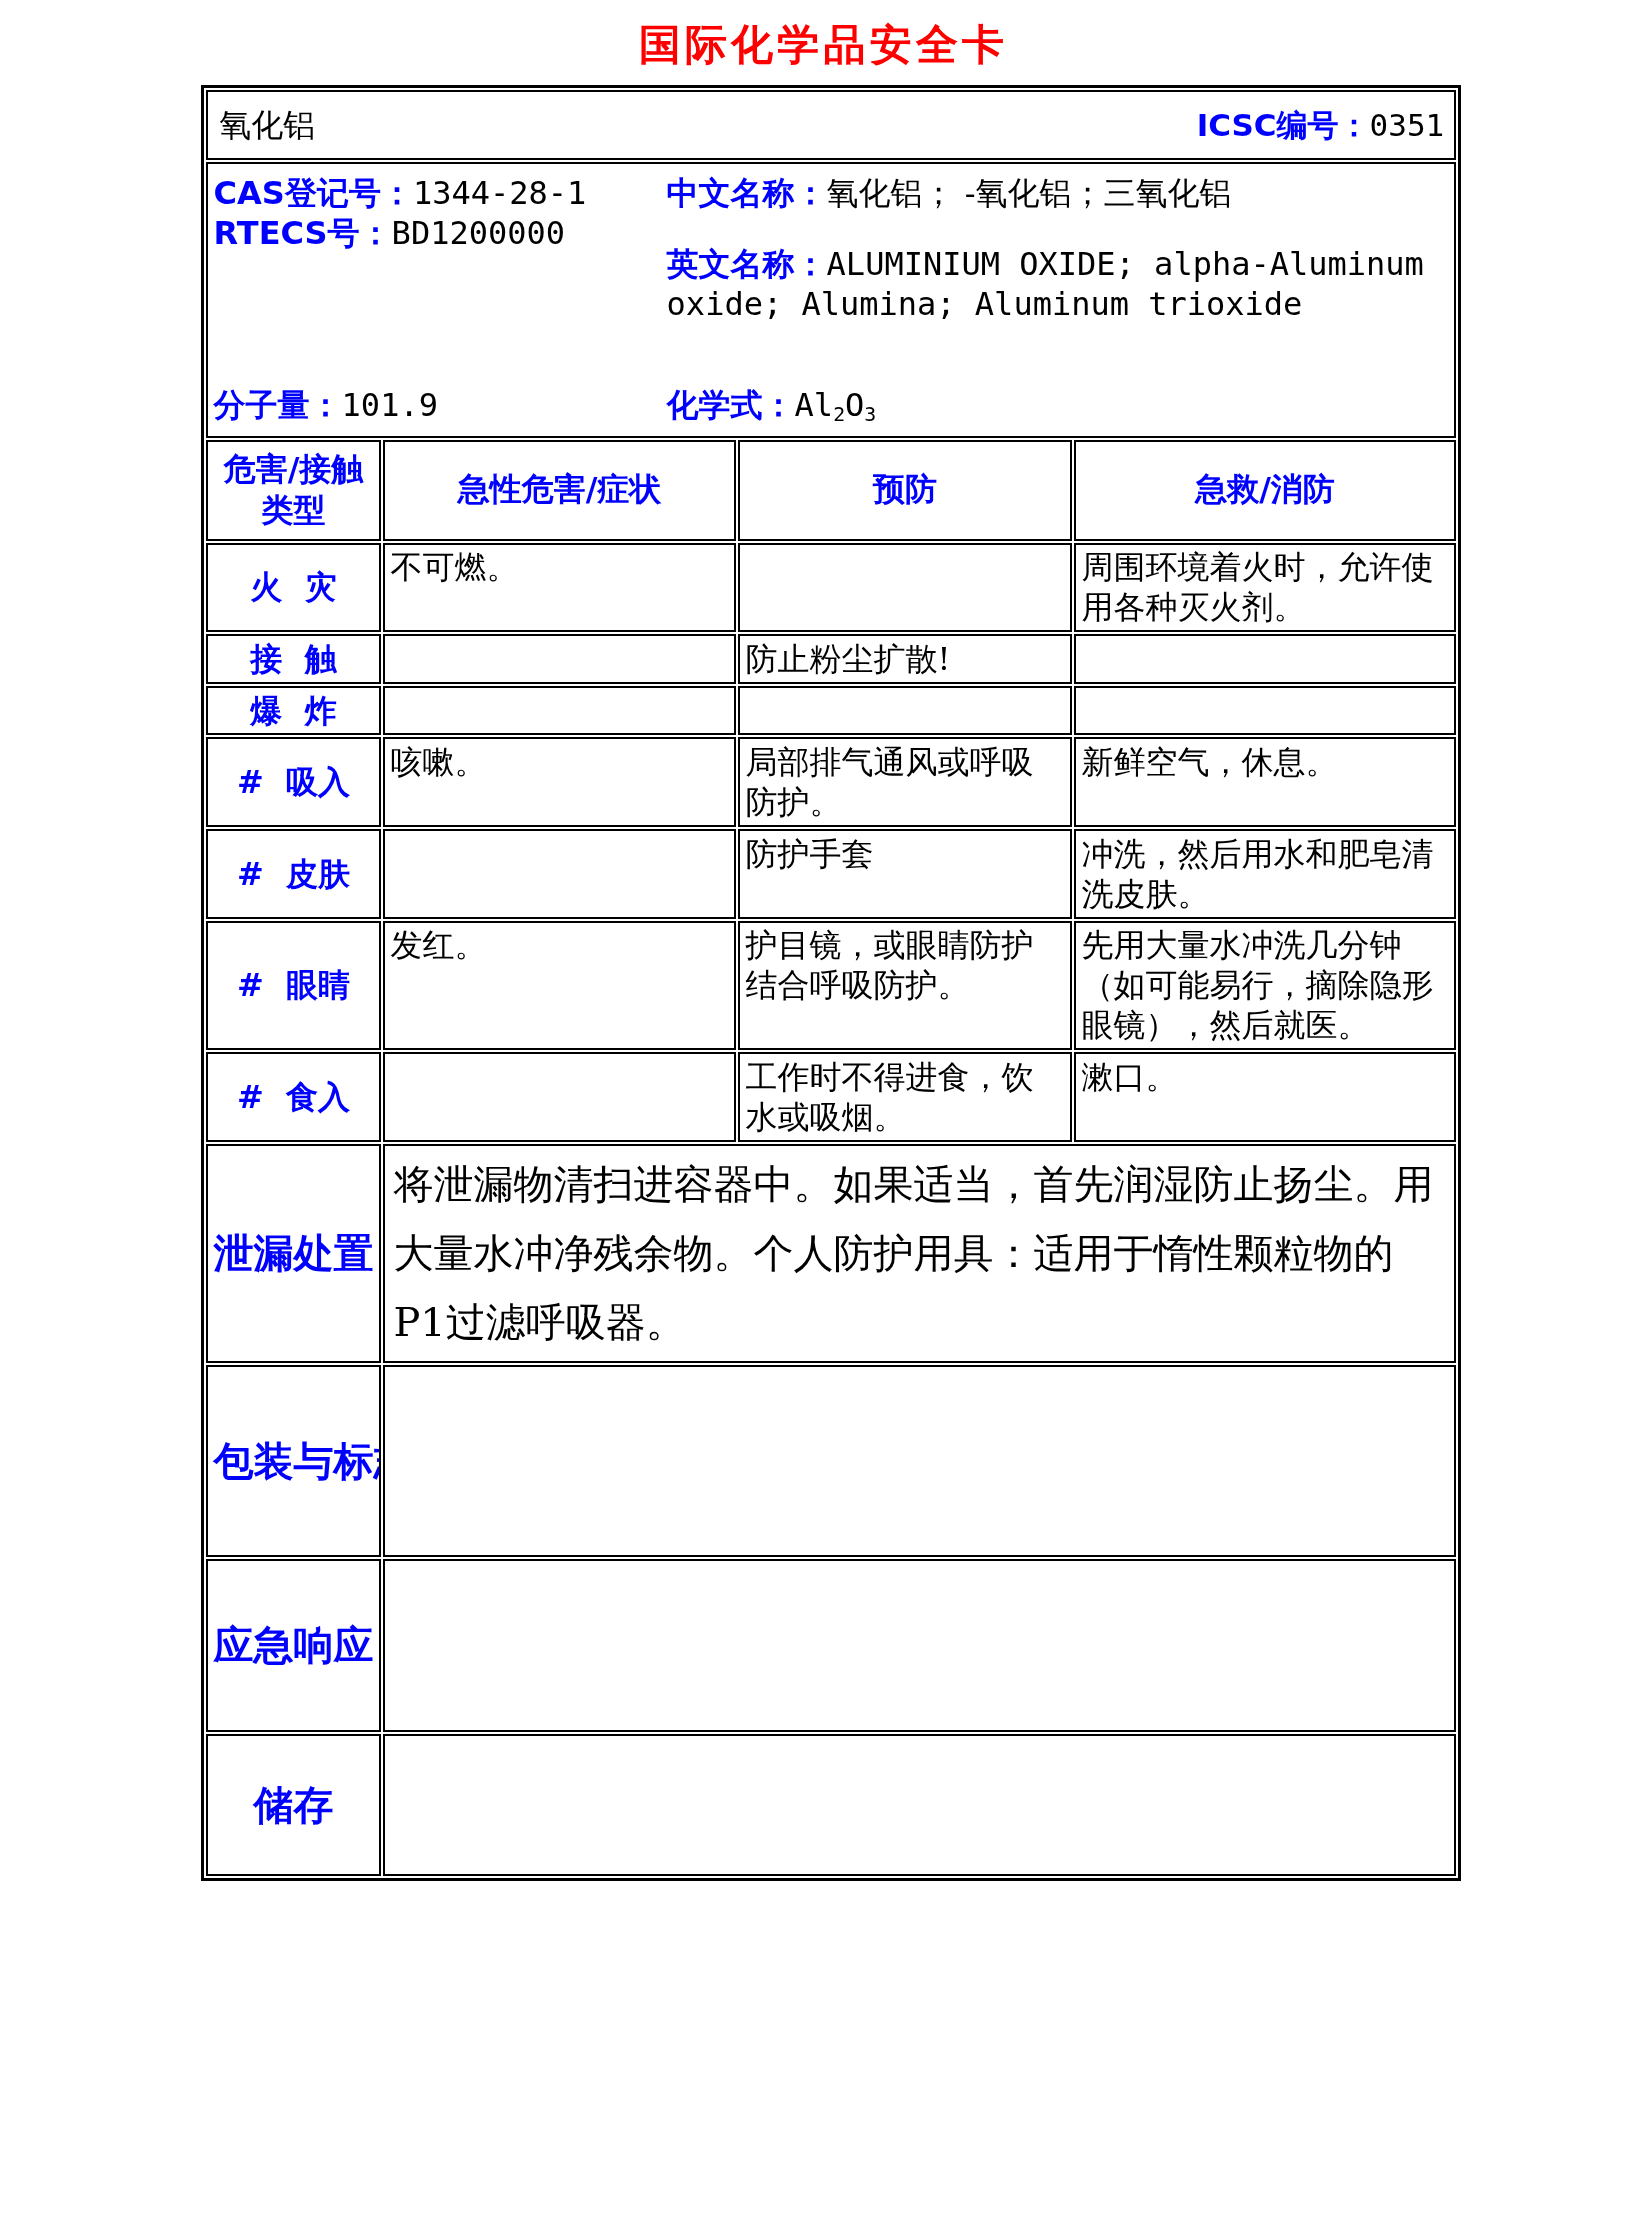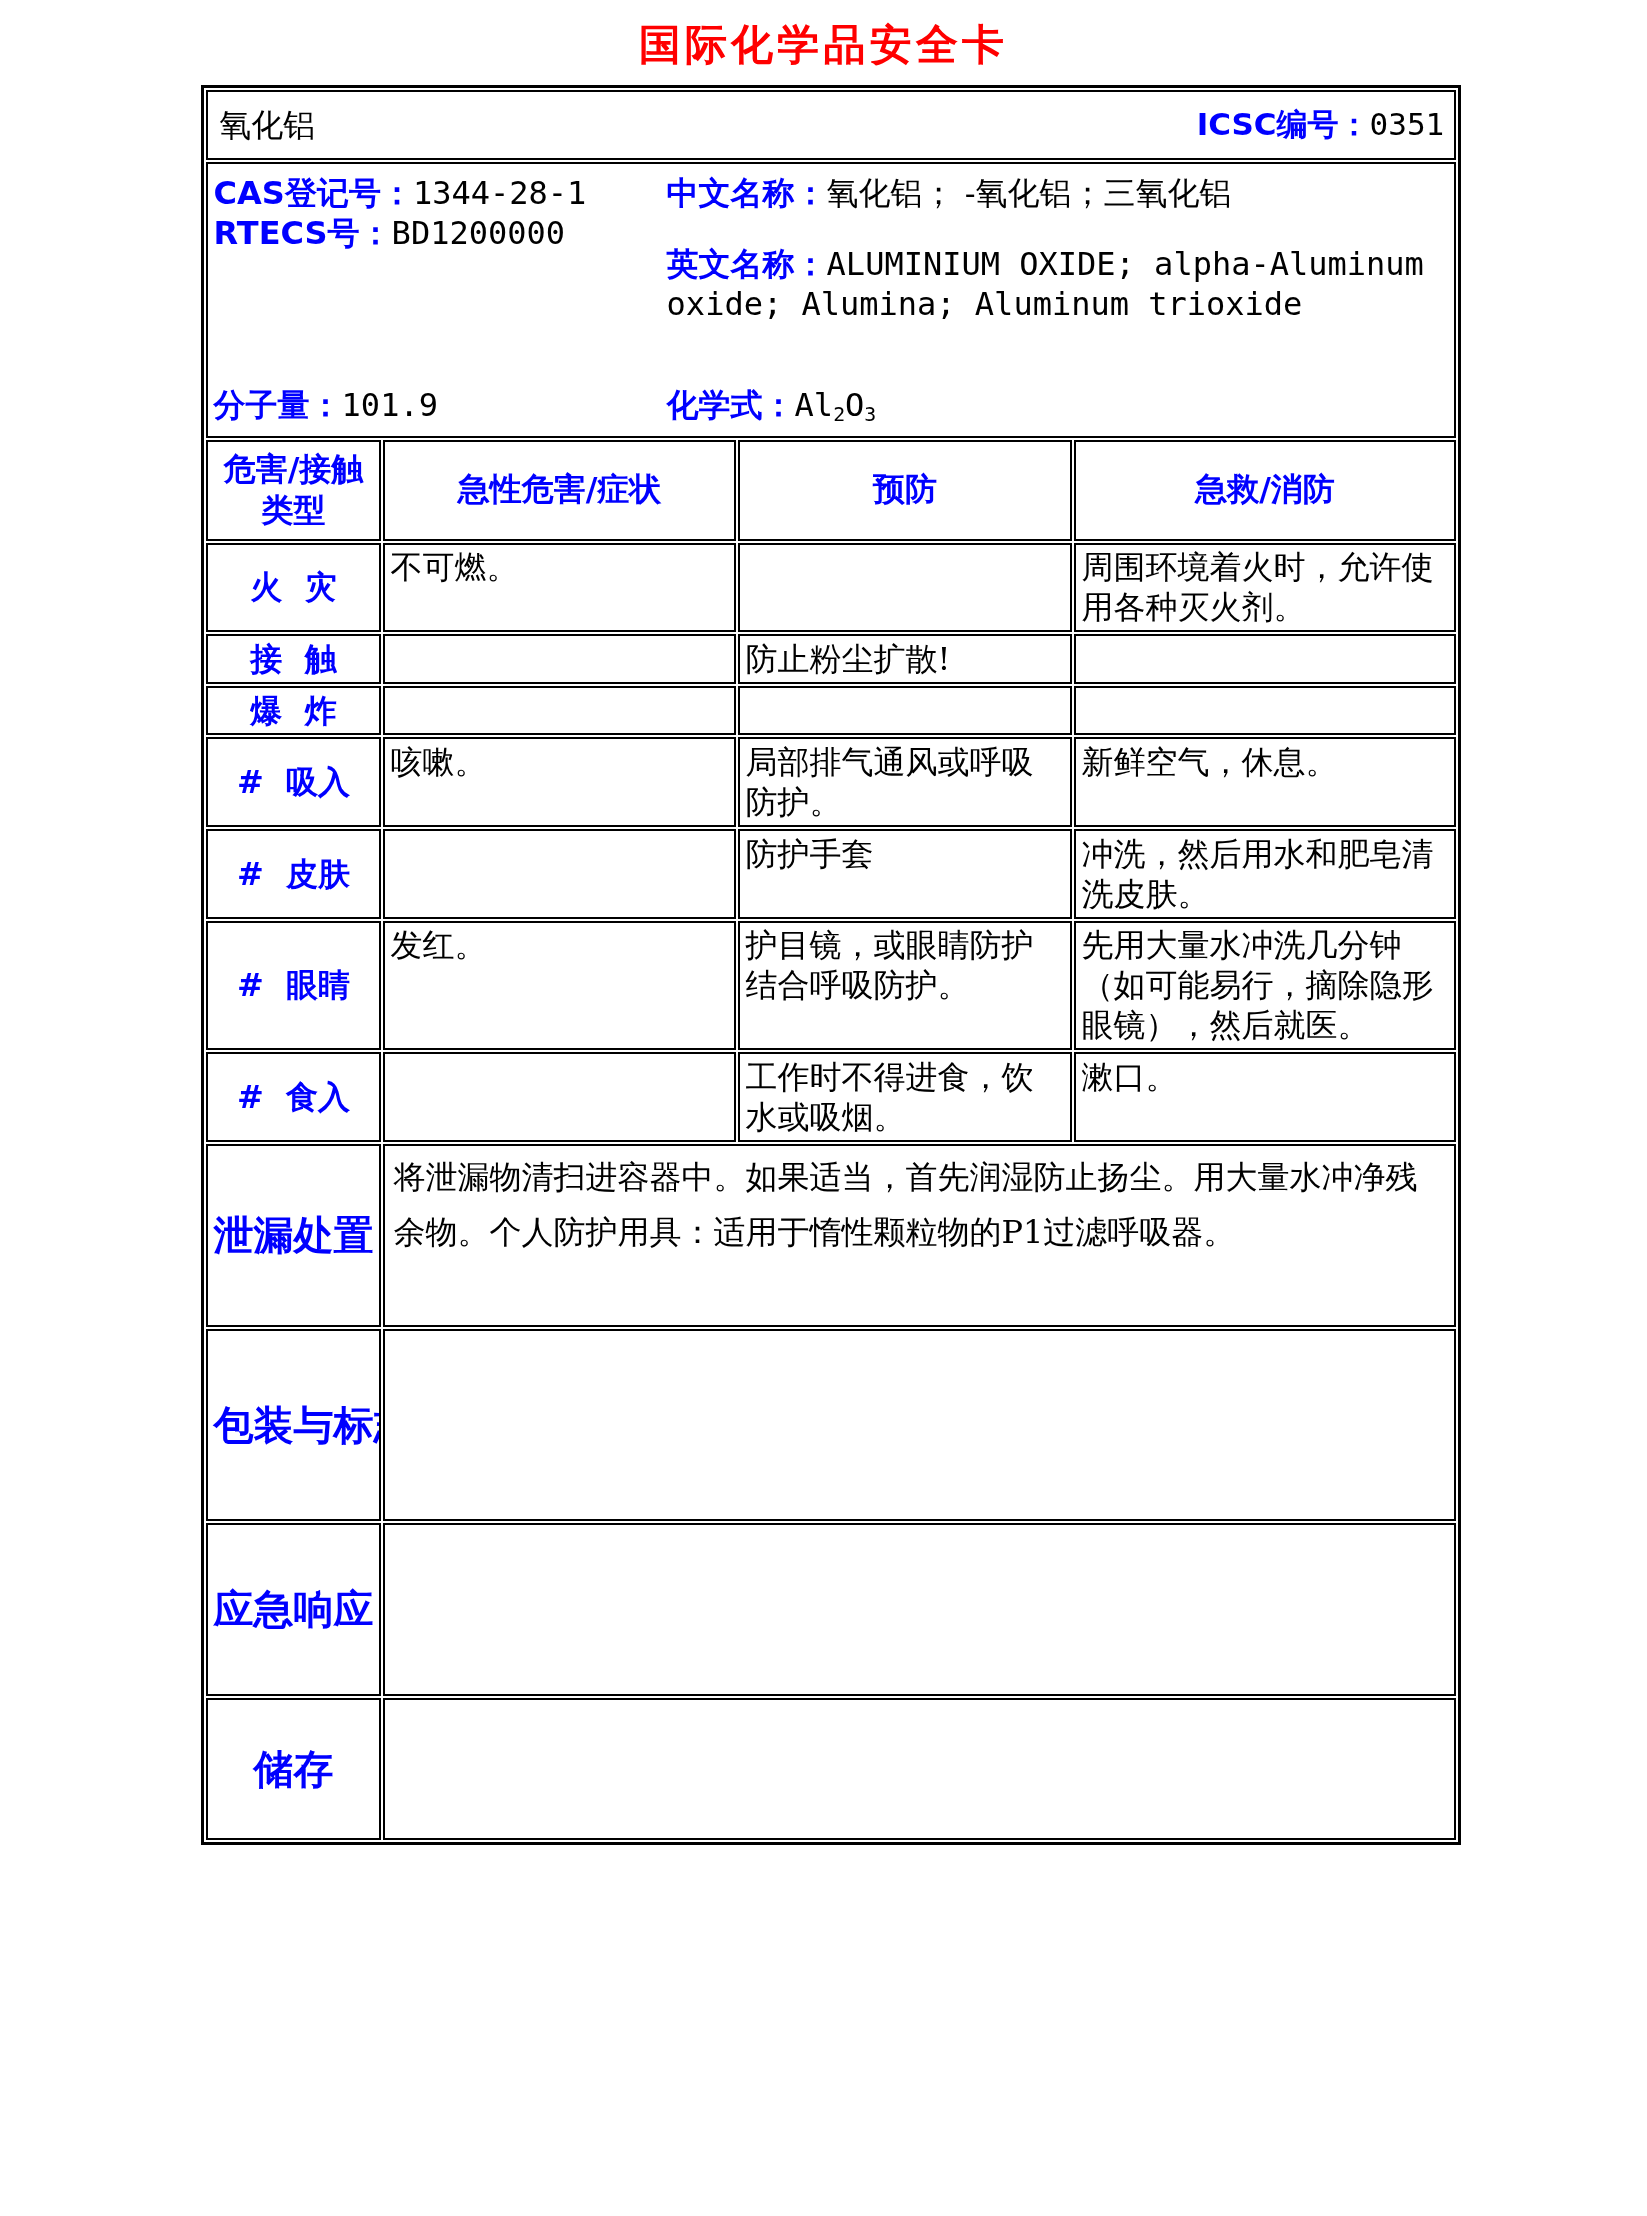--- a/index.html
+++ b/index.html
@@ -47,21 +47,21 @@
   .lbl, .row-label, .hdr-cell, .sec-label {
     color: #0000ff;
     font-weight: bold;
     font-family: "DejaVu Sans", "Liberation Sans", sans-serif;
   }
   
   .val { font-family: "DejaVu Sans Mono", "Liberation Mono", monospace; }
 
   
   tr.name-row td { height: 70px; vertical-align: middle; padding: 2.8px 9.8px 2.8px 11.2px; }
-  .name-flex { display: flex; justify-content: space-between; align-items: flex-start; }
+  .name-flex { display: flex; justify-content: space-between; align-items: flex-end; }
   .name-flex .substance { font-size: 32px; }
   .name-flex .icsc { font-size: 31px; white-space: nowrap; }
 
   
   tr.id-row td { height: 276px; padding: 9.8px 7px 11.2px 5.6px; }
   .id-grid {
     display: grid;
     grid-template-columns: 453px 1fr;
     grid-template-rows: auto minmax(0, 1fr) auto;
     height: 100%;
@@ -97,21 +97,21 @@
   }
   td.cell { font-size: 32px; }
   tr.h118 td { height: 82px; }
   tr.h70  td { height: 49px; }
   tr.h114 td { height: 80px; }
   tr.h172 td { height: 120px; }
   tr.h112 td { height: 78px; }
 
   
   .sec-label { vertical-align: middle; text-align: center; font-size: 40px; white-space: pre; }
-  td.sec-content { font-size: 32px; line-height: 1.72; padding: 4.2px 8.4px; }
+  td.sec-content { font-size: 40px; line-height: 1.72; padding: 4.2px 8.4px; }
   tr.sec-spill td   { height: 183px; }
   tr.sec-pack td    { height: 192px; }
   tr.sec-resp td    { height: 173px; }
   tr.sec-store td   { height: 142px; }
 </style>
 </head>
 <body>
 
 <div class="page-title">国际化学品安全卡</div>
 

